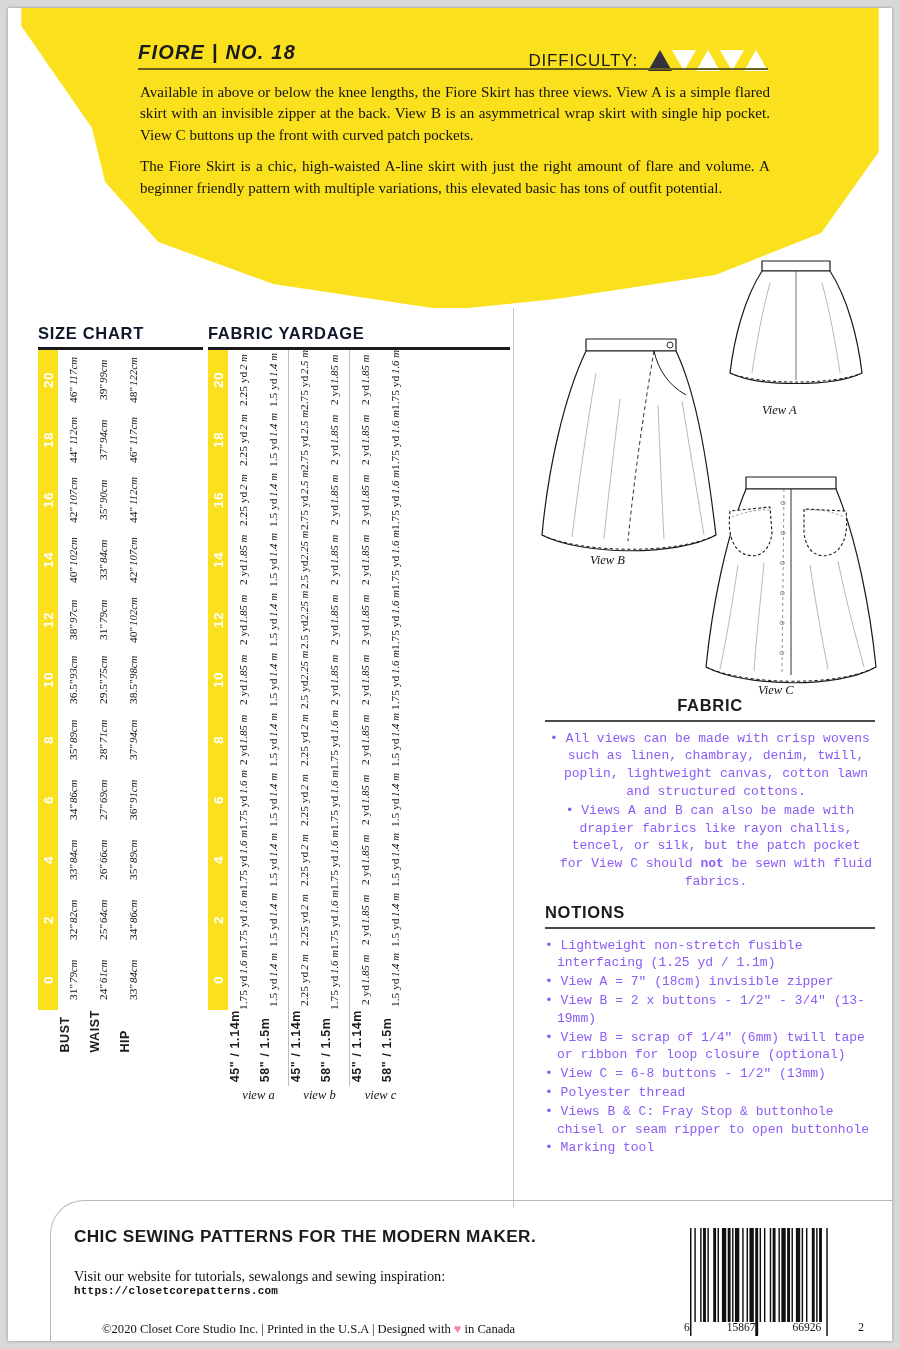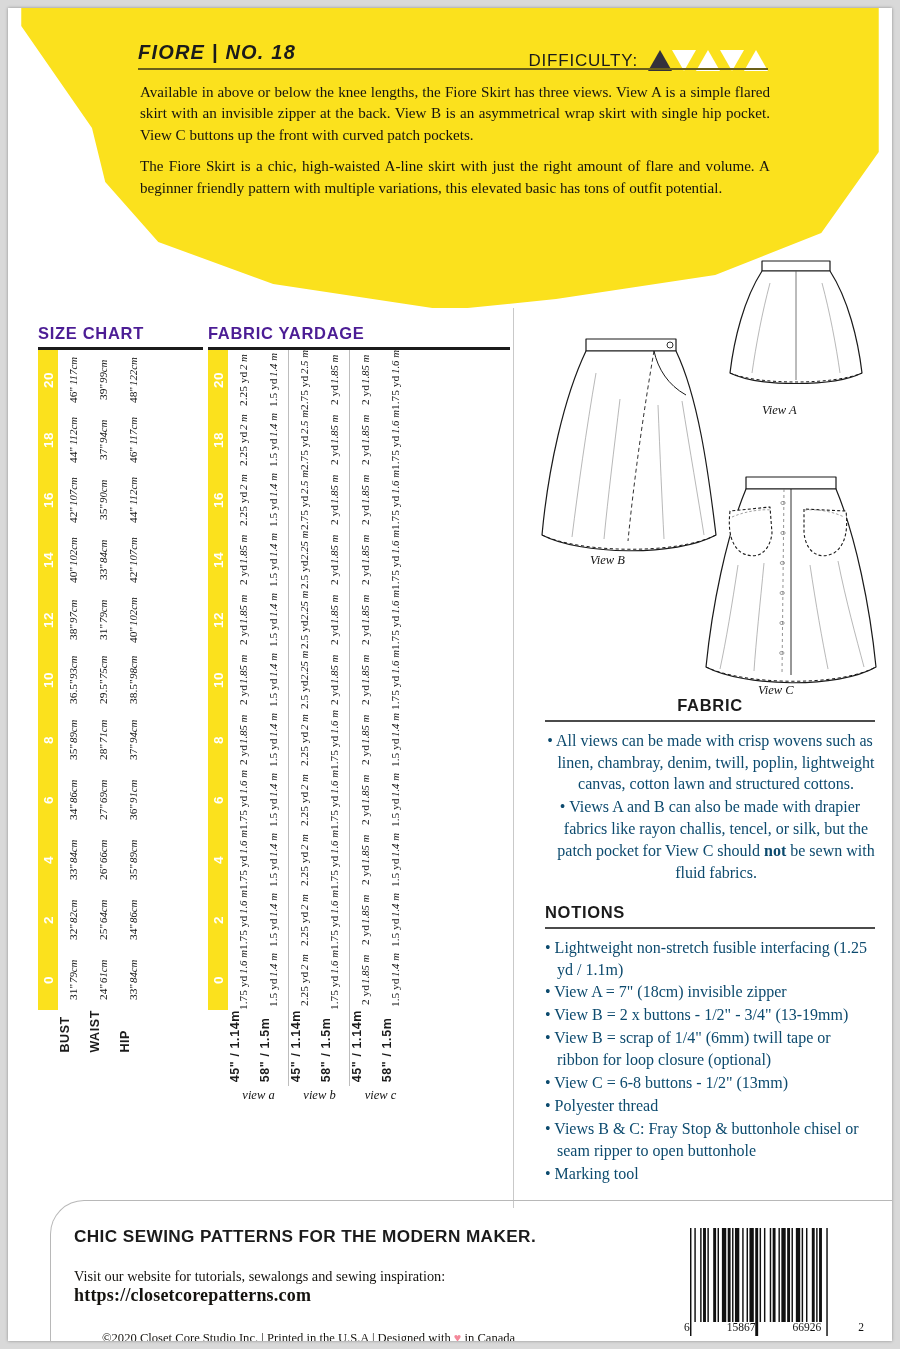--- a/index.html
+++ b/index.html
@@ -56,21 +56,21 @@
     font-family: "Liberation Serif", serif;
     font-size: 15.1px; line-height: 1.42; color: #15130f;
     text-align: justify;
   }
   .banner-body p { margin-bottom: 10px; }
 
   
   .charts { position: absolute; left: 30px; top: 316px; width: 470px; }
   .chart-titles { display: flex; }
   .chart-title {
-    font-size: 16.5px; font-weight: bold; letter-spacing: 0.7px; color: #4c1d95;
+    font-size: 16.5px; font-weight: bold; letter-spacing: 0.7px; color: #0f172a;
   }
   #size-title-wrap { width: 170px; }
   #yard-title-wrap { width: 300px; }
   .title-rule { height: 2.5px; background: #1b1b1b; margin-top: 4px; }
   #size-rule { width: 165px; }
   #yard-rule { width: 302px; }
 
   .tables-row { display: flex; margin-top: 0px; }
 
   
@@ -124,22 +124,22 @@
     position: absolute; font-family: "Liberation Serif", serif;
     font-style: italic; font-size: 12.5px; color: #111;
   }
 
   .rightsec { position: absolute; left: 537px; width: 330px; }
   .sec-title {
     font-size: 16.5px; font-weight: bold; letter-spacing: 0.7px; color: #1b1b1b;
   }
   .sec-rule { height: 1.6px; background: #4b4b4b; margin-top: 5px; margin-bottom: 8px; }
   .sec-list {
-    font-family: Liberation Serif, serif;
-    font-size: 16px; line-height: 1.37; color: #0c4a6e;
+    font-family: Liberation Mono, monospace;
+    font-size: 13px; line-height: 1.37; color: #8b5cf6;
     list-style: none;
   }
   .sec-list li { text-indent: -12px; padding-left: 12px; margin-bottom: 1px; }
   .sec-list li b { font-weight: bold; }
   .footer-card {
     position: absolute; left: 42px; top: 1192px;
     width: 842px; height: 160px;
     border-top: 1.2px solid #b8b8b8;
     border-left: 1.2px solid #b8b8b8;
     border-top-left-radius: 34px;
@@ -149,21 +149,21 @@
     position: absolute; left: 66px; top: 1218px; width: 620px;
   }
   .tagline {
     font-size: 17.2px; font-weight: bold; letter-spacing: 0.4px; color: #1b1b1b;
   }
   .visit {
     font-family: "Liberation Serif", serif; font-size: 14.3px;
     color: #15130f; margin-top: 21px;
   }
   .url {
-    font-family: Liberation Serif, serif; font-size: 18px;
+    font-family: Liberation Mono, monospace; font-size: 11px;
     font-weight: bold; color: #15130f; letter-spacing: 0.2px;
   }
   .copyright {
     font-family: "Liberation Serif", serif; font-size: 12.6px;
     color: #15130f; margin-top: 25px; margin-left: 28px;
   }
   .heart { color: #f4889a; }
 
   .barcode { position: absolute; left: 676px; top: 1218px; width: 180px; height: 112px; }
   .barcode-digits {

